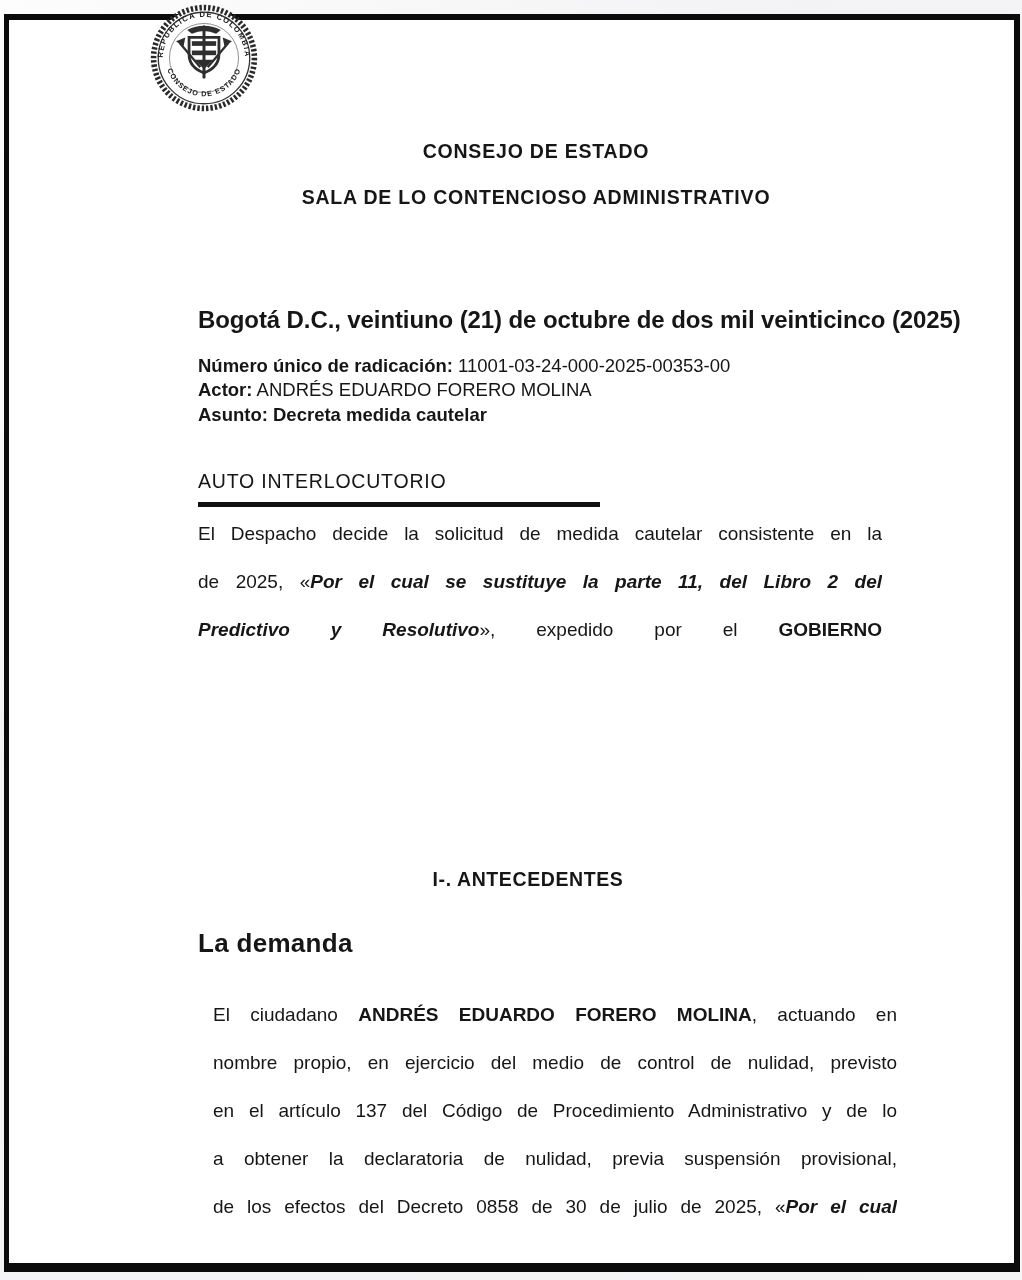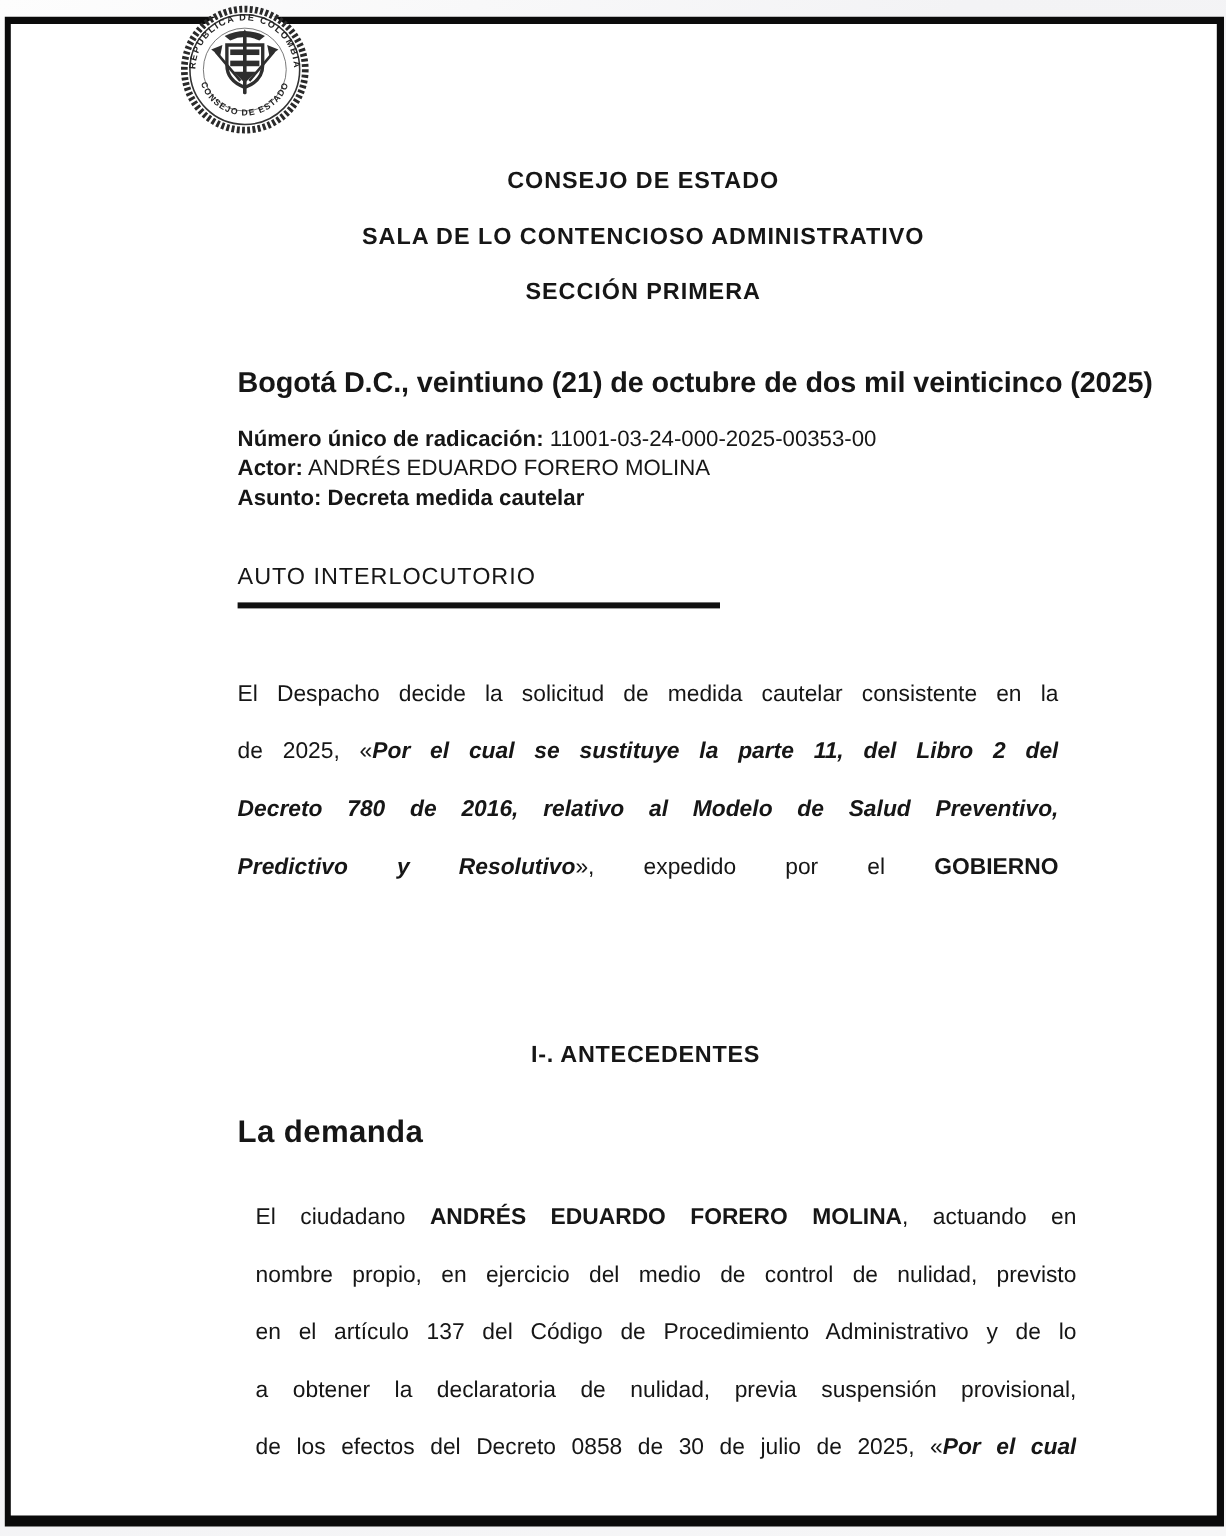--- a/index.html
+++ b/index.html
@@ -60,25 +60,25 @@
     padding-bottom: 9px;
     border-bottom: 5px solid #111;
     white-space: nowrap;
   }
 
   .para { width: 684px; font-size: 19px; }
   .para .tline { height: 48px; line-height: 48px; overflow: hidden; }
   .para .tline.just { text-align: justify; }
   .para .tline.just::after { content: ""; display: inline-block; width: 100%; height: 0; }
 
-  .para-1 { left: 189px; top: 535px; }
+  .para-1 { left: 189px; top: 490px; }
   .para-2 { left: 204px; top: 971px; }
 
   .antecedentes-heading {
-    left: 187px; top: 848px; width: 684px;
+    left: 177px; top: 848px; width: 684px;
     text-align: center; font-weight: 700; font-size: 19.5px; letter-spacing: 0.6px;
   }
   .demanda-heading {
     left: 189px; top: 908px;
     font-weight: 700; font-size: 26px; letter-spacing: 0.3px;
   }
 
   .s-r  { font-weight: 400; font-style: normal; }
   .s-b  { font-weight: 700; font-style: normal; }
   .s-bi { font-weight: 700; font-style: italic; }
@@ -86,37 +86,35 @@
 </head>
 <body>
 
 <div class="stage">
 
   <div class="page-frame">
 
     <div class="abs headings">
       <div class="hline">CONSEJO DE ESTADO</div>
       <div class="hline">SALA DE LO CONTENCIOSO ADMINISTRATIVO</div>
-      <div class="hline">SECCIÓN PRIMERA</div>
     </div>
 
     <div class="abs date-line">Bogotá D.C., veintiuno (21) de octubre de dos mil veinticinco (2025)</div>
 
     <div class="abs ref-block">
         <div class="tline"><span class="s-b">Número único de radicación:</span><span class="s-r"> 11001-03-24-000-2025-00353-00</span></div>
         <div class="tline"><span class="s-b">Actor:</span><span class="s-r"> ANDRÉS EDUARDO FORERO MOLINA</span></div>
         <div class="tline"><span class="s-b">Asunto: Decreta medida cautelar</span></div>
       </div>
 
     <div class="abs auto-heading">AUTO INTERLOCUTORIO</div>
 
     <div class="abs para para-1">
         <div class="tline just"><span class="s-r">El Despacho decide la solicitud de medida cautelar consistente en la</span></div>
         <div class="tline just"><span class="s-r">de 2025, «</span><span class="s-bi">Por el cual se sustituye la parte 11, del Libro 2 del</span></div>
-        <div class="tline just"><span class="s-bi">Decreto 780 de 2016, relativo al Modelo de Salud Preventivo,</span></div>
         <div class="tline just"><span class="s-bi">Predictivo y Resolutivo</span><span class="s-r">», expedido por el </span><span class="s-b">GOBIERNO</span></div>
       </div>
 
     <div class="abs antecedentes-heading">I-. ANTECEDENTES</div>
 
     <div class="abs demanda-heading">La demanda</div>
 
     <div class="abs para para-2">
         <div class="tline just"><span class="s-r">El ciudadano </span><span class="s-b">ANDRÉS EDUARDO FORERO MOLINA</span><span class="s-r">, actuando en</span></div>
         <div class="tline just"><span class="s-r">nombre propio, en ejercicio del medio de control de nulidad, previsto</span></div>

